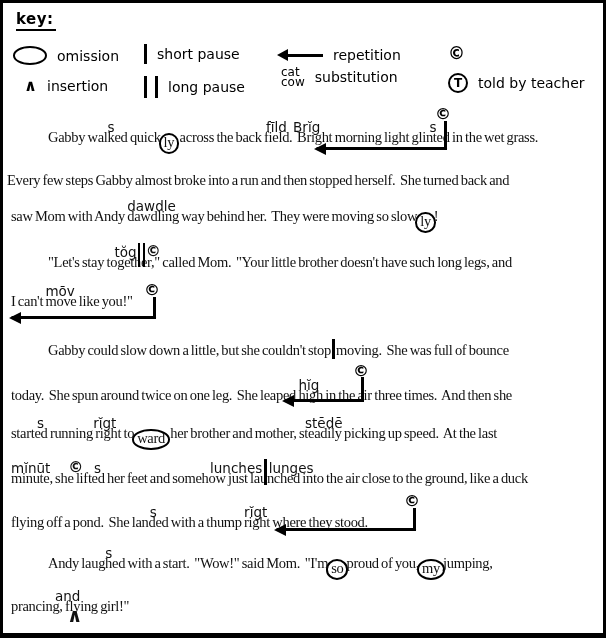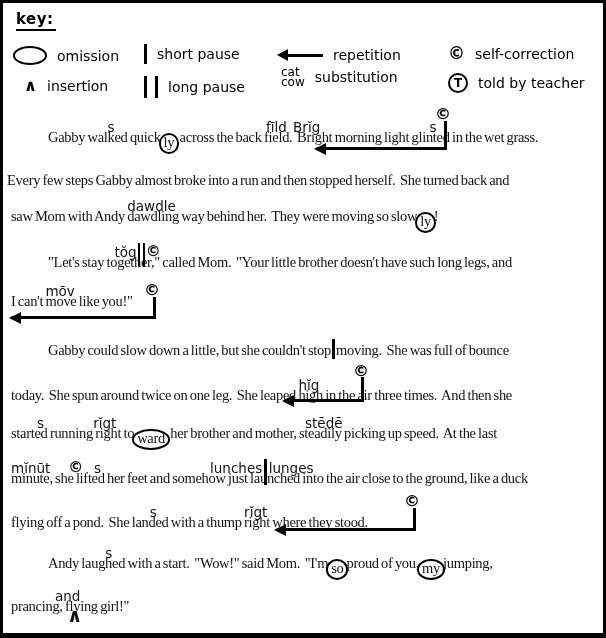--- a/index.html
+++ b/index.html
@@ -82,21 +82,20 @@
   <div class="kitem" style="left:274px; top:44px;">
     <span class="k-arrowbox">
       <span class="line"></span>
         <span class="head"></span>
     </span>
     <span class="klabel">repetition</span>
   </div>
 
   <div class="kitem" style="left:445px; top:42px;">
     <span class="k-sc">©</span>
-    <span class="klabel">self-correction</span>
   </div>
 
   <div class="kitem" style="left:21px; top:75px;">
     <span class="k-caret">∧</span>
     <span class="klabel">insertion</span>
   </div>
 
   <div class="kitem" style="left:141px; top:73px;">
     <span class="k-dbar"></span>
     <span class="klabel">long pause</span>

